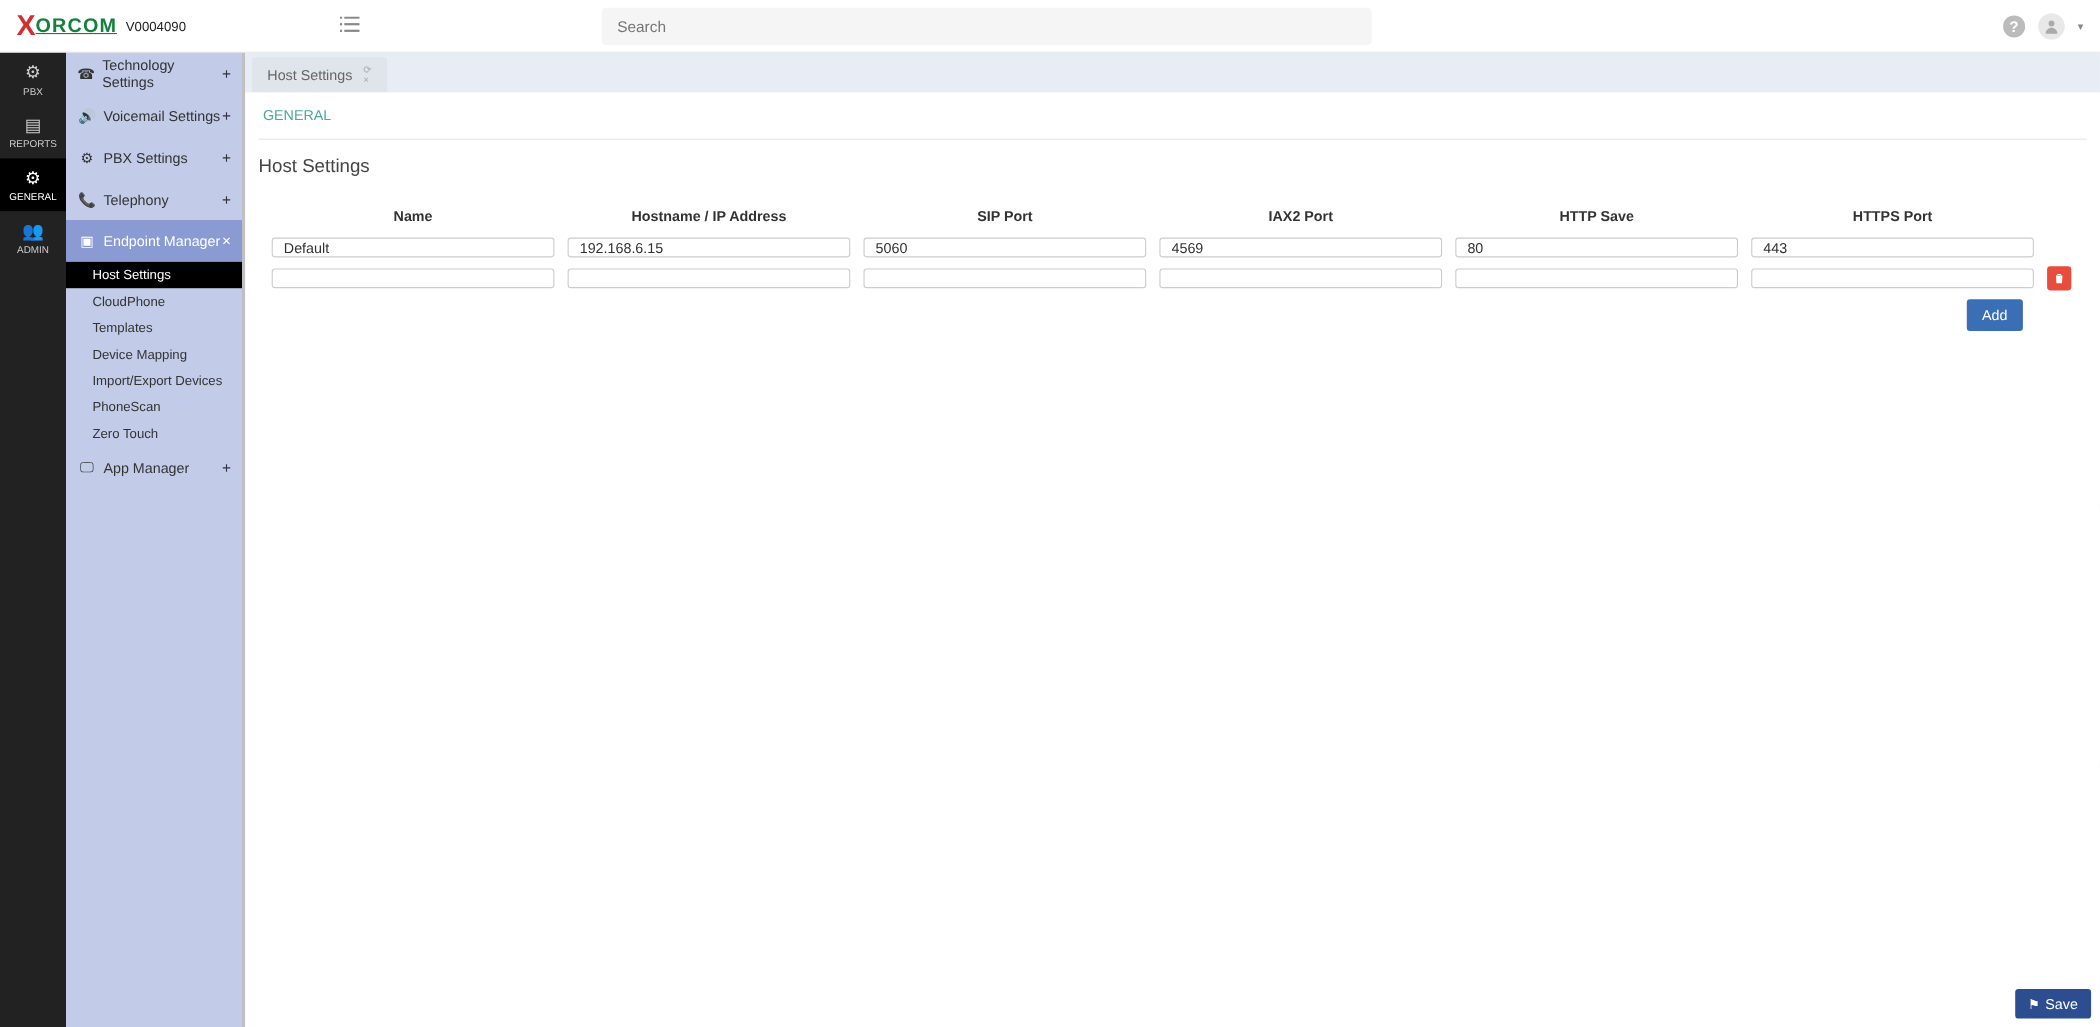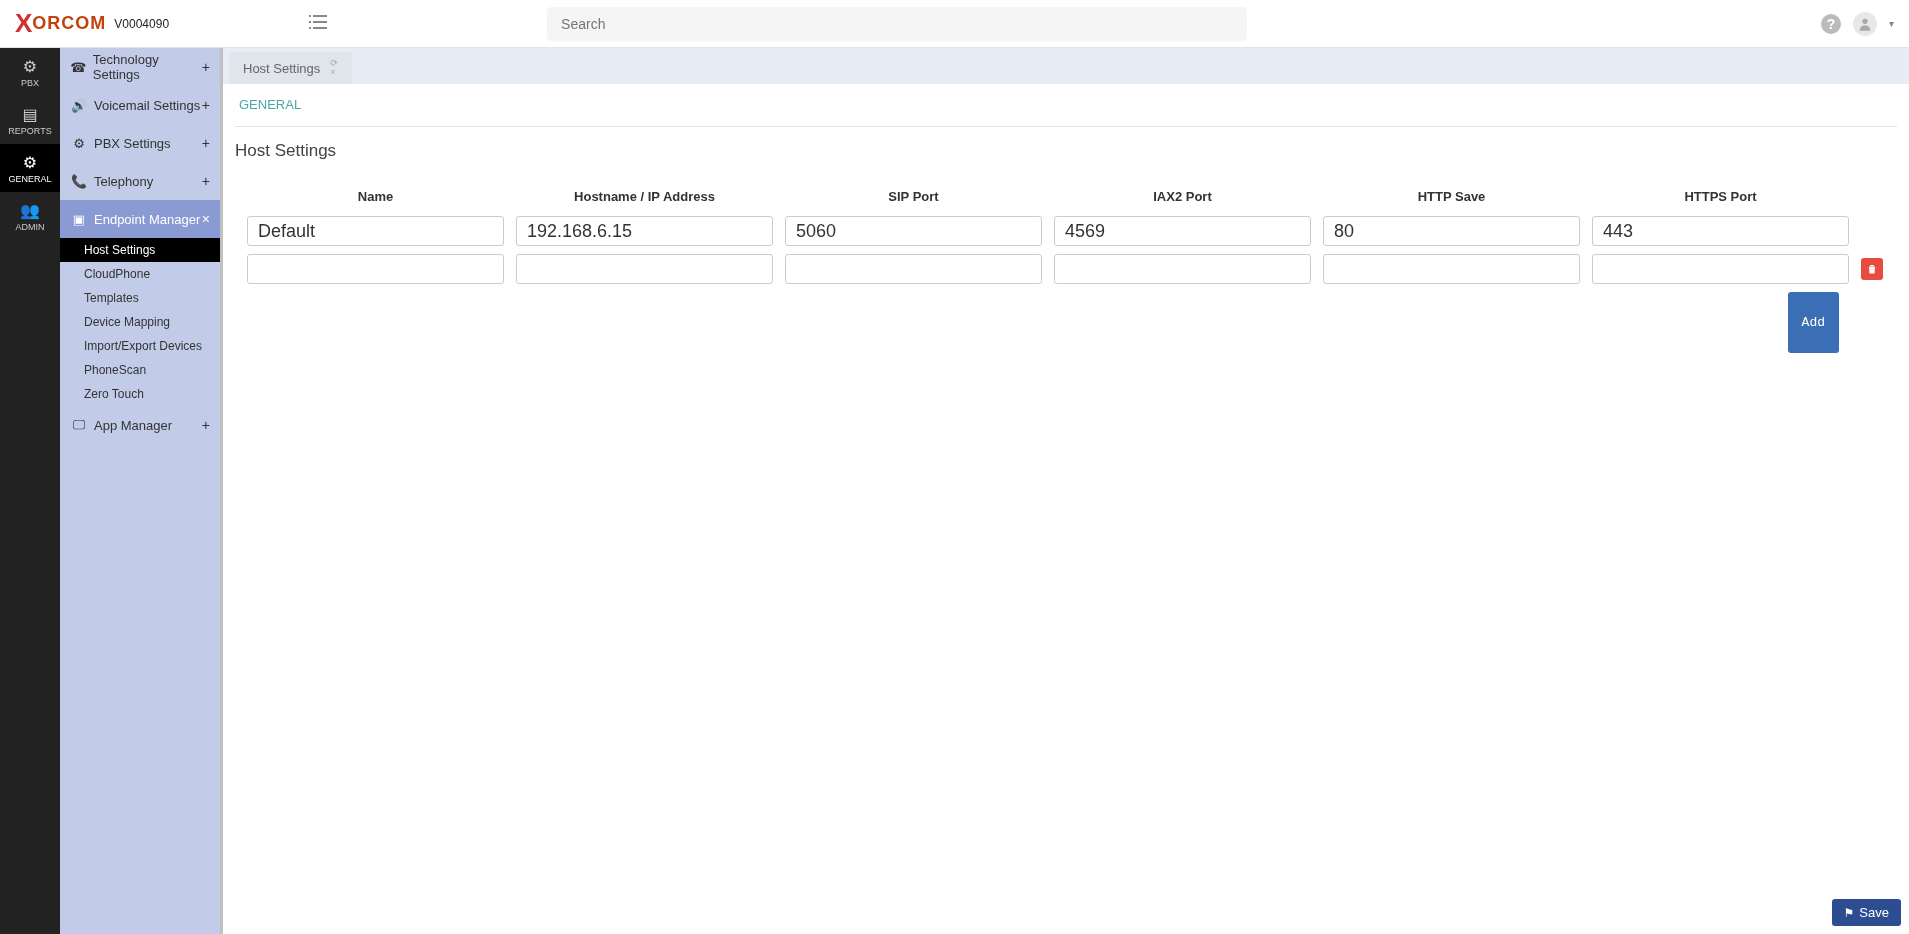--- a/index.html
+++ b/index.html
@@ -1,21 +1,21 @@
 <!DOCTYPE html>
 <html><head>
 <meta charset="utf-8">
 <style>
 * { margin: 0; padding: 0; box-sizing: border-box; }
 body { font-family: Arial, Helvetica, sans-serif; font-size: 13px; color: #333; background: #fff; overflow: hidden; }
 
 .header { height: 48px; display: flex; align-items: center; padding: 0 15px; border-bottom: 1px solid #e5e5e5; }
 .logo { display: flex; align-items: center; font-weight: bold; font-size: 18px; }
 .logo .x { color: #d32f2f; font-size: 26px; font-weight: bold; }
-.logo .orcom { color: #c2410c; letter-spacing: 1px; font-size: 18px; }
+.logo .orcom { color: #15803d; letter-spacing: 1px; font-size: 18px; text-decoration: underline; }
 .version { font-size: 12px; font-weight: normal; margin-left: 8px; color: #222; }
 .list-icon { margin-left: 140px; color: #999; cursor: pointer; }
 .search { flex: 0 0 700px; margin-left: 220px; }
 .search input { width: 100%; height: 34px; border: none; background: #f5f5f5; border-radius: 4px; padding: 0 14px; font-size: 14px; color: #14532d; }
 .header-right { margin-left: auto; display: flex; align-items: center; gap: 12px; }
 .help-icon { width: 20px; height: 20px; border-radius: 50%; background: #bbb; color: #fff; display: flex; align-items: center; justify-content: center; font-size: 14px; font-weight: bold; cursor: pointer; }
 .user-icon { width: 24px; height: 24px; border-radius: 50%; background: #e8e8e8; display: flex; align-items: center; justify-content: center; cursor: pointer; }
 .user-icon svg { width: 16px; height: 16px; fill: #aaa; }
 .caret { font-size: 10px; color: #888; }
 
@@ -43,26 +43,26 @@
 
 .panel { flex: 1; background: #fff; margin: 0 0 0 0; overflow: auto; position: relative; }
 .subtabs { height: 42px; display: flex; align-items: center; padding-left: 16px; }
 .subtab { color: #4aa7a3; font-size: 13px; padding: 12px 0; border-bottom: 1px solid transparent; cursor: pointer; }
 .divider { height: 1px; background: #e5e5e5; margin: 0 12px; }
 
 .section-title { font-size: 17px; color: #444; padding: 14px 12px 8px 12px; }
 .table-wrap { padding: 0 12px; }
 table { width: 100%; border-collapse: separate; border-spacing: 12px 8px; margin-top: 12px; }
 th { font-size: 13px; font-weight: bold; color: #333; text-align: center; padding-bottom: 4px;}
-td input { width: 100%; height: 30px; border: 1px solid #ccc; border-radius: 3px; padding: 0 10px; font-size: 18px; color: #333; }
+td input { width: 100%; height: 18px; border: 1px solid #ccc; border-radius: 3px; padding: 0 10px; font-size: 13px; color: #333; }
 td.del { width: 24px; }
 .del-btn { width: 22px; height: 22px; background: #e74c3c; border-radius: 3px; display: flex; align-items: center; justify-content: center; cursor: pointer; }
 .del-btn svg { width: 12px; height: 12px; fill: #fff; }
 .add-wrap { display: flex; justify-content: flex-end; padding-right: 70px; }
-.add-btn { background: #3b6fb5; color: #fff; border: none; padding: 23px 14px; font-size: 13px; border-radius: 3px; cursor: pointer; font-family: Liberation Mono, monospace; }
+.add-btn { background: #3b6fb5; color: #fff; border: none; padding: 7px 14px; font-size: 13px; border-radius: 3px; cursor: pointer; }
 
 .save-bar { position: absolute; right: 8px; bottom: 8px; }
 .save-btn { background: #2c4d8f; color: #fff; border: none; padding: 6px 12px; font-size: 13px; border-radius: 3px; cursor: pointer; display: flex; align-items: center; gap: 5px; }
 .save-btn .flag { font-size: 12px; }
 
 .scroll-edge { width: 3px; background: #c0c0c0; }
 </style>
 </head>
 <body>
 

